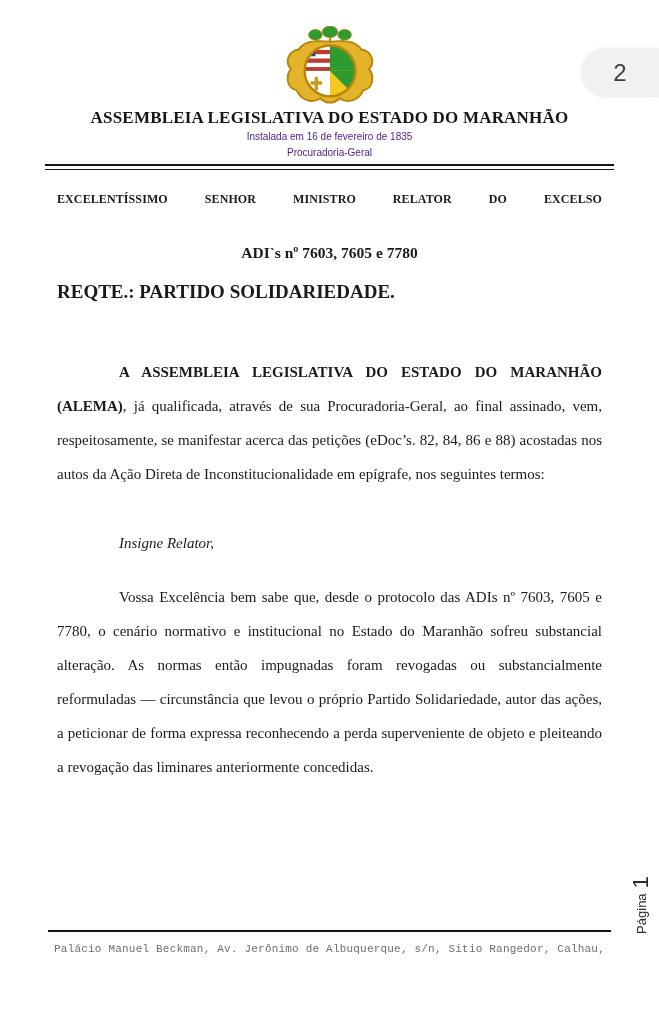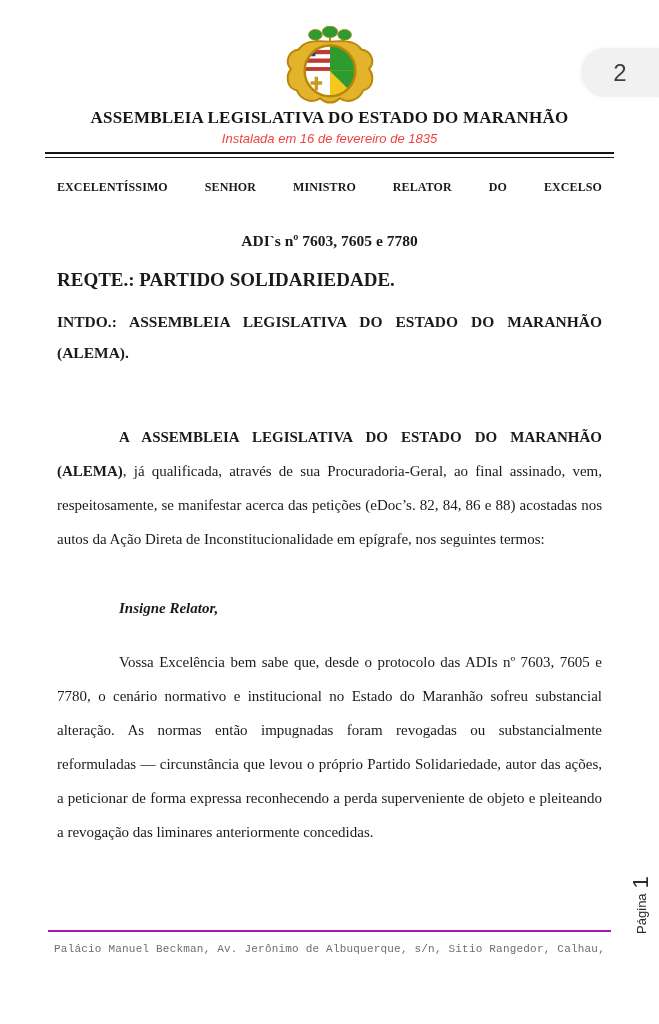--- a/index.html
+++ b/index.html
@@ -27,46 +27,46 @@
   
   .header { text-align: center; padding-top: 26px; }
   .emblem { display: block; margin: 0 auto; }
   .org-title {
     font-family: "Liberation Serif", serif;
     font-weight: bold; font-size: 17px; letter-spacing: 0.2px;
     margin-top: 2px; color: #161616;
   }
   .org-sub {
     font-family: "Liberation Sans", sans-serif;
-    font-size: 13px; color: #ef4444; line-height: 1.4; margin-top: 2px; font-style: italic;
+    font-size: 10px; color: #4c1d95; line-height: 1.4; margin-top: 2px;
   }
   .double-rule {
     margin: 4px 45px 0 45px; height: 3px;
     border-top: 2.5px solid #161616; border-bottom: 1.5px solid #161616;
   }
 
   
   .content { margin: 0 57px; }
   p { margin: 0; }
   .bold { font-weight: bold; }
   .blk { display: block; }
   .just-all { text-align: justify; text-align-last: justify; }
   .addressee { margin-top: 17px; font-size: 12px; line-height: 2.0; letter-spacing: 0.1px; }
   .case-line { margin-top: 33px; font-size: 15.5px; text-align: center; }
   .reqte-line { margin-top: 19px; font-size: 19px; }
   .intdo-line { margin-top: 15px; font-size: 15.5px; line-height: 2.0; }
   .para { font-size: 15px; line-height: 34px; text-indent: 62px; text-align: justify; }
   .para-1 { margin-top: 52px; }
-  .salutation { margin-top: 44px; margin-left: 62px; font-style: italic; font-size: 15px; font-weight: bold; }
+  .salutation { margin-top: 44px; margin-left: 62px; font-style: italic; font-size: 15px; }
   .para-2 { margin-top: 28px; }
 
   
   .footer {
     position: absolute; top: 930px; left: 48px; right: 48px;
-    border-top: 2px solid #a21caf; padding-top: 9px;
+    border-top: 2px solid #0f172a; padding-top: 9px;
     text-align: center;
     font-family: "Liberation Mono", "DejaVu Sans Mono", monospace;
     font-size: 11px; line-height: 1.62; color: #6e6e6e;
     letter-spacing: 0.2px;
   }
 
   
   .side-label {
     position: absolute; left: 586px; top: 889px; width: 110px; height: 32px;
     transform: rotate(-90deg);
@@ -114,37 +114,34 @@
         <rect x="52" y="20" width="26" height="26" fill="#2E9B31"></rect>
         <rect x="26" y="46" width="26" height="26" fill="#FFFFFF"></rect>
         <path d="M38 52 L38 66 M32 58.5 L44 58.5" stroke="#C99A1E" stroke-width="3.5"></path>
         <rect x="52" y="46" width="26" height="26" fill="#F4C81F"></rect>
         <path d="M52 46 L78 46 L78 72 Z" fill="#2E9B31"></path>
       </g>
       <circle cx="52" cy="46" r="26" fill="none" stroke="#B8860B" stroke-width="2.5"></circle>
     </svg>
     <div class="org-title">ASSEMBLEIA LEGISLATIVA DO ESTADO DO MARANHÃO</div>
     <div class="org-sub">Instalada em 16 de fevereiro de 1835</div>
+    <div class="org-sub">Procuradoria-Geral</div>
   </div>
   <div class="double-rule"></div>
 
   <div class="content">
 
     <p class="addressee bold">
       <span class="blk just-all">EXCELENTÍSSIMO SENHOR MINISTRO RELATOR DO EXCELSO</span>
     </p>
 
     <p class="case-line bold">ADI`s nº 7603, 7605 e 7780</p>
 
     <p class="reqte-line bold">REQTE.: PARTIDO SOLIDARIEDADE.</p>
 
-    <p class="intdo-line bold">
-      <span class="blk just-all">INTDO.: ASSEMBLEIA LEGISLATIVA DO ESTADO DO MARANHÃO</span>
-      <span class="blk">(ALEMA).</span>
-    </p>
 
     <p class="para para-1"><strong>A ASSEMBLEIA LEGISLATIVA DO ESTADO DO MARANHÃO (ALEMA)</strong><span>, já qualificada, através de sua Procuradoria-Geral, ao final assinado, vem, respeitosamente, se manifestar acerca das petições (eDoc’s. 82, 84, 86 e 88) acostadas nos autos da Ação Direta de Inconstitucionalidade em epígrafe, nos seguintes termos:</span></p>
 
     <p class="salutation">Insigne Relator,</p>
 
     <p class="para para-2">Vossa Excelência bem sabe que, desde o protocolo das ADIs nº 7603, 7605 e 7780, o cenário normativo e institucional no Estado do Maranhão sofreu substancial alteração. As normas então impugnadas foram revogadas ou substancialmente reformuladas — circunstância que levou o próprio Partido Solidariedade, autor das ações, a peticionar de forma expressa reconhecendo a perda superveniente de objeto e pleiteando a revogação das liminares anteriormente concedidas.</p>
 
   </div>
 
   <div class="footer">

